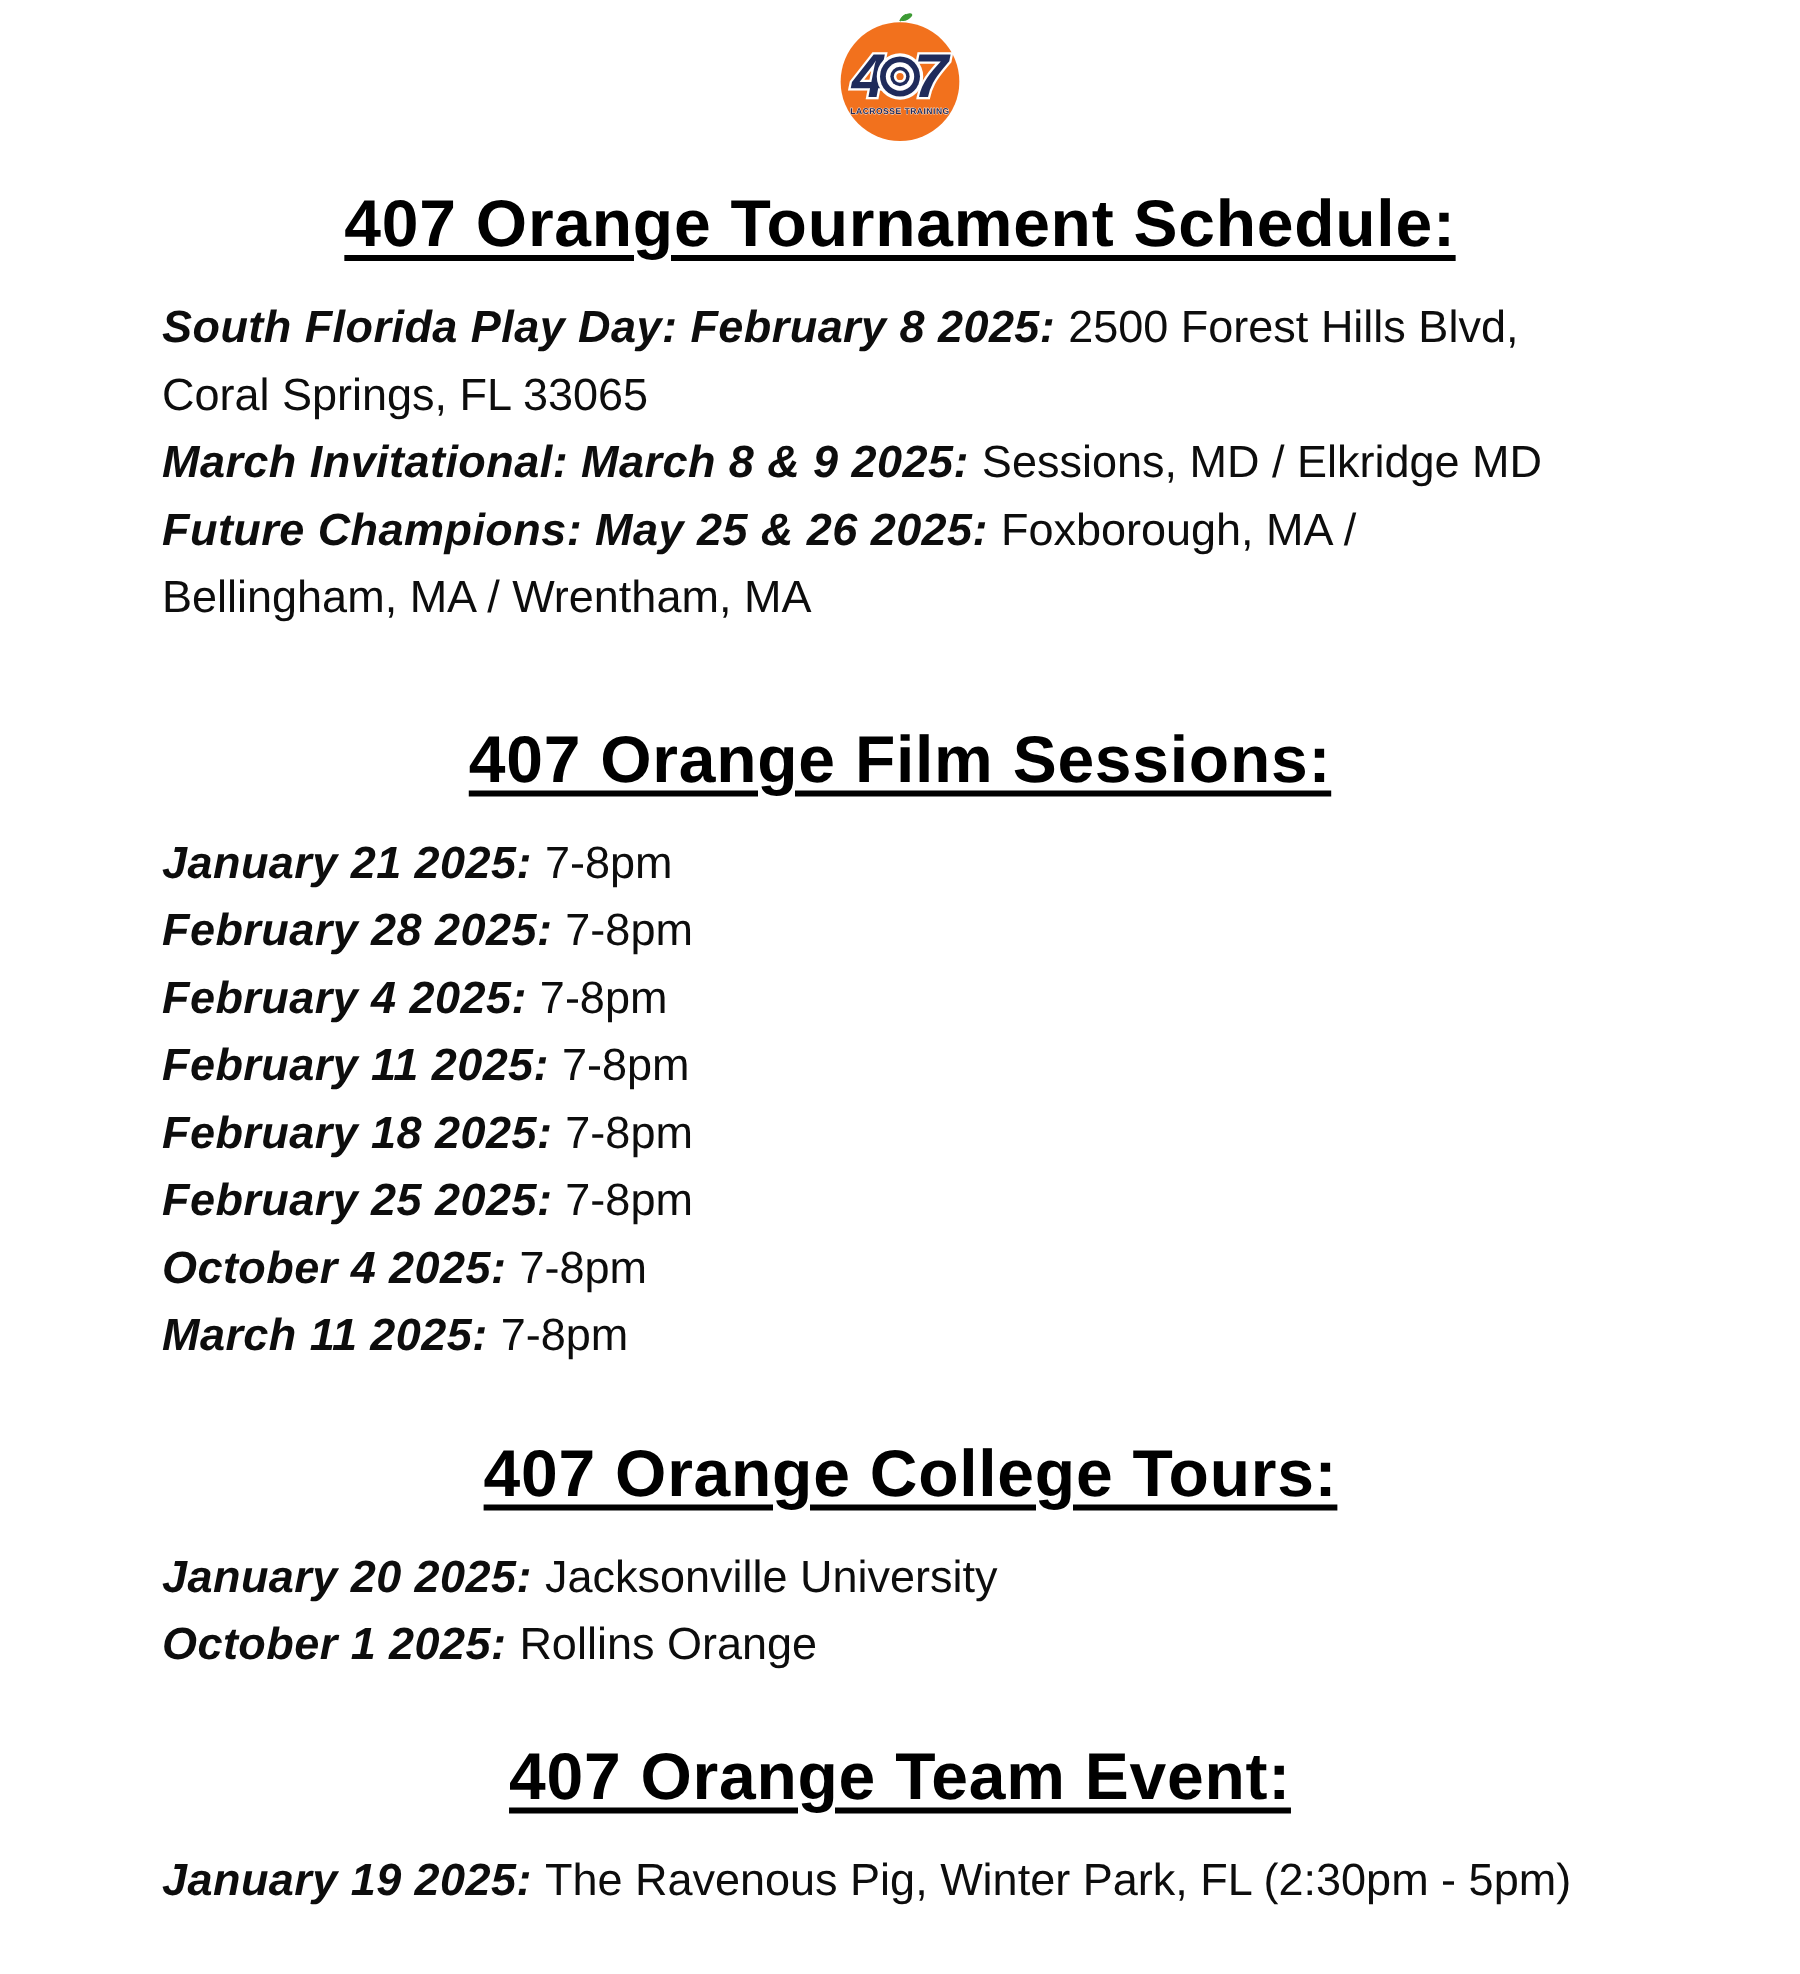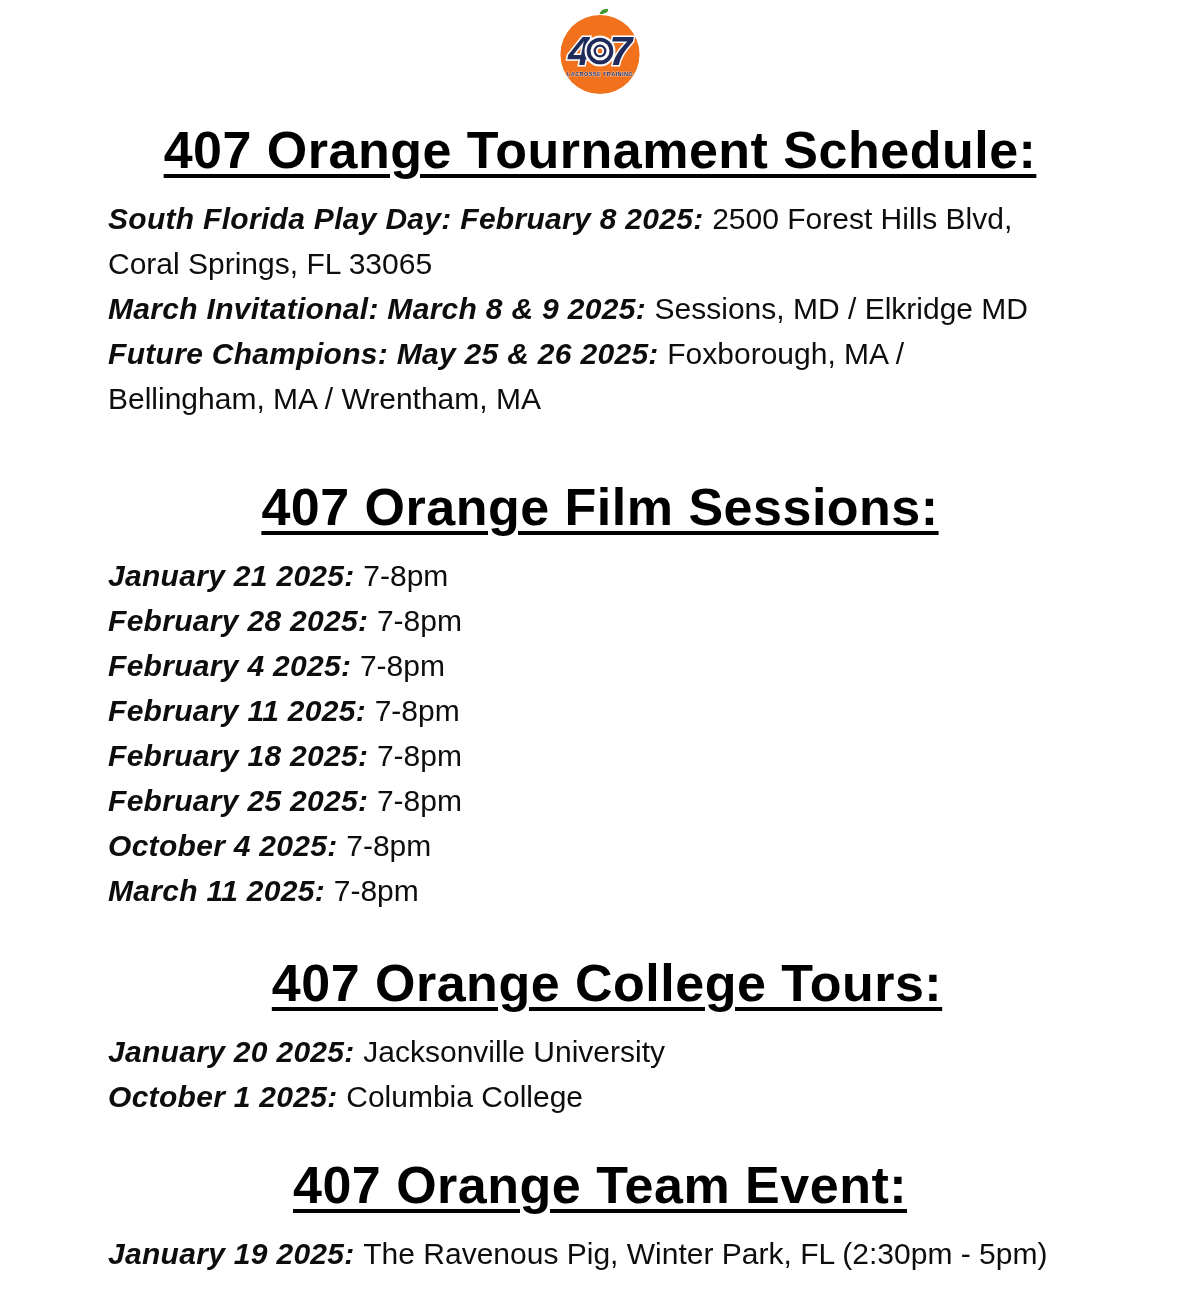--- a/index.html
+++ b/index.html
@@ -22,21 +22,21 @@
     width: 100%;
     display: flex;
     justify-content: center;
     padding-top: 6px;
   }
   .logo-wrap svg { width: 86px; height: 90px; display: block; }
 
   .section .heading {
     margin: 62px 0 0 0;
     text-align: center;
-    font-size: 52px;
+    font-size: 44px;
     font-weight: 700;
     line-height: 48px;
     text-decoration: underline;
     text-decoration-thickness: 4px;
     text-underline-offset: 6px;
     letter-spacing: 0.5px;
     color: #000;
   }
   .section[data-idx="0"] .heading { margin-top: 30px; }
   .section[data-idx="1"] .heading { margin-top: 62px; }
@@ -110,21 +110,21 @@
         <div class="line"><span class="seg-label">February 25 2025: </span><span class="seg-text">7-8pm</span></div>
         <div class="line"><span class="seg-label">October 4 2025: </span><span class="seg-text">7-8pm</span></div>
         <div class="line"><span class="seg-label">March 11 2025: </span><span class="seg-text">7-8pm</span></div>
       </div>
   </section>
 
   <section class="section" data-idx="2">
     <h2 class="heading">407 Orange College Tours:</h2>
     <div class="lines">
         <div class="line"><span class="seg-label">January 20 2025: </span><span class="seg-text">Jacksonville University</span></div>
-        <div class="line"><span class="seg-label">October 1 2025: </span><span class="seg-text">Columbia College</span></div>
+        <div class="line"><span class="seg-label">October 1 2025: </span><span class="seg-text">Rollins Orange</span></div>
       </div>
   </section>
 
   <section class="section" data-idx="3">
     <h2 class="heading">407 Orange Team Event:</h2>
     <div class="lines">
         <div class="line"><span class="seg-label">January 19 2025: </span><span class="seg-text">The Ravenous Pig, Winter Park, FL (2:30pm - 5pm)</span></div>
       </div>
   </section>
 </main>

